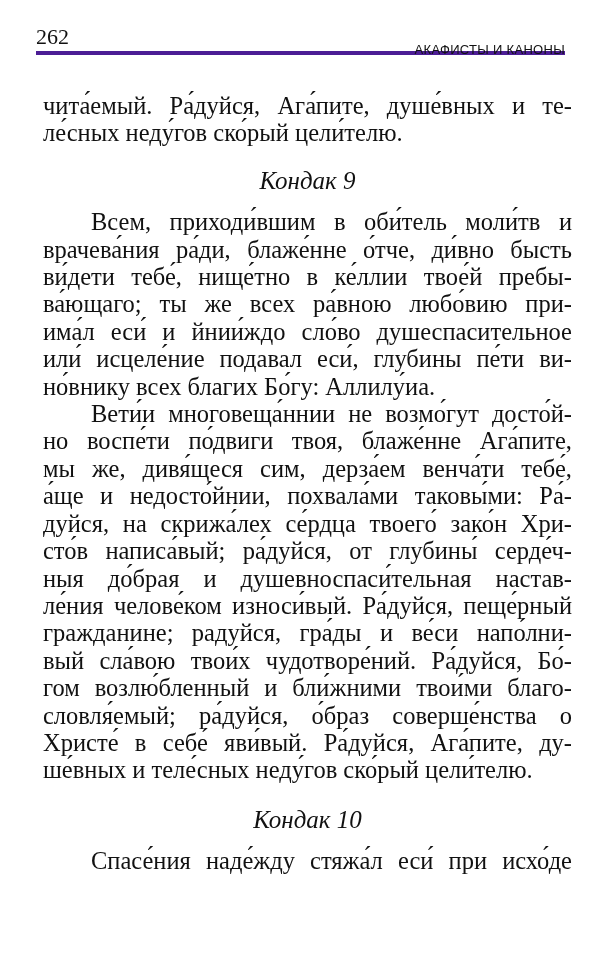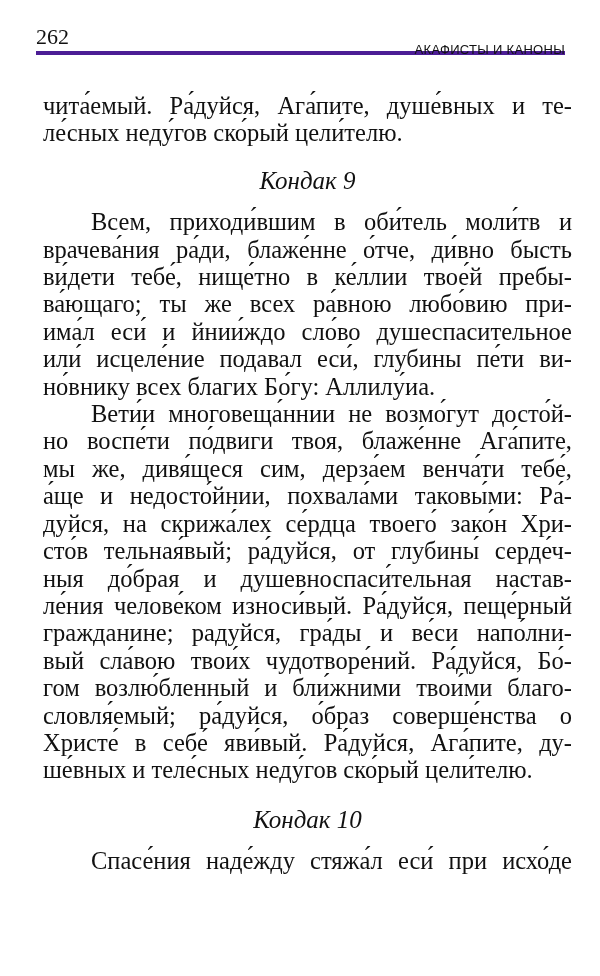--- a/index.html
+++ b/index.html
@@ -47,21 +47,21 @@
       <span class="line">или́ исцеле́ние подавал еси́, глубины пе́ти ви-</span>
       <span class="line last">но́внику всех благих Бо́гу: Аллилу́иа.</span>
     </div>
 
     <div class="para">
       <span class="line indent-first">Вети́и многовеща́ннии не возмо́гут досто́й-</span>
       <span class="line">но воспе́ти по́двиги твоя, блаже́нне Ага́пите,</span>
       <span class="line">мы же, дивя́щеся сим, дерза́ем венча́ти тебе́,</span>
       <span class="line">а́ще и недосто́йнии, похвала́ми таковы́ми: Ра́-</span>
       <span class="line">дуйся, на скрижа́лех се́рдца твоего́ зако́н Хри-</span>
-      <span class="line">сто́в тельная́вый; ра́дуйся, от глубины́ серде́ч-</span>
+      <span class="line">сто́в написа́вый; ра́дуйся, от глубины́ серде́ч-</span>
       <span class="line">ныя до́брая и душевноспаси́тельная настав-</span>
       <span class="line">ле́ния челове́ком износи́вый. Ра́дуйся, пеще́рный</span>
       <span class="line">гражданине; радуйся, гра́ды и ве́си напо́лни-</span>
       <span class="line">вый сла́вою твои́х чудотворе́ний. Ра́дуйся, Бо́-</span>
       <span class="line">гом возлю́бленный и бли́жними твои́ми благо-</span>
       <span class="line">словля́емый; ра́дуйся, о́браз соверше́нства о</span>
       <span class="line">Христе́ в себе́ яви́вый. Ра́дуйся, Ага́пите, ду-</span>
       <span class="line last">ше́вных и теле́сных неду́гов ско́рый цели́телю.</span>
     </div>
 

